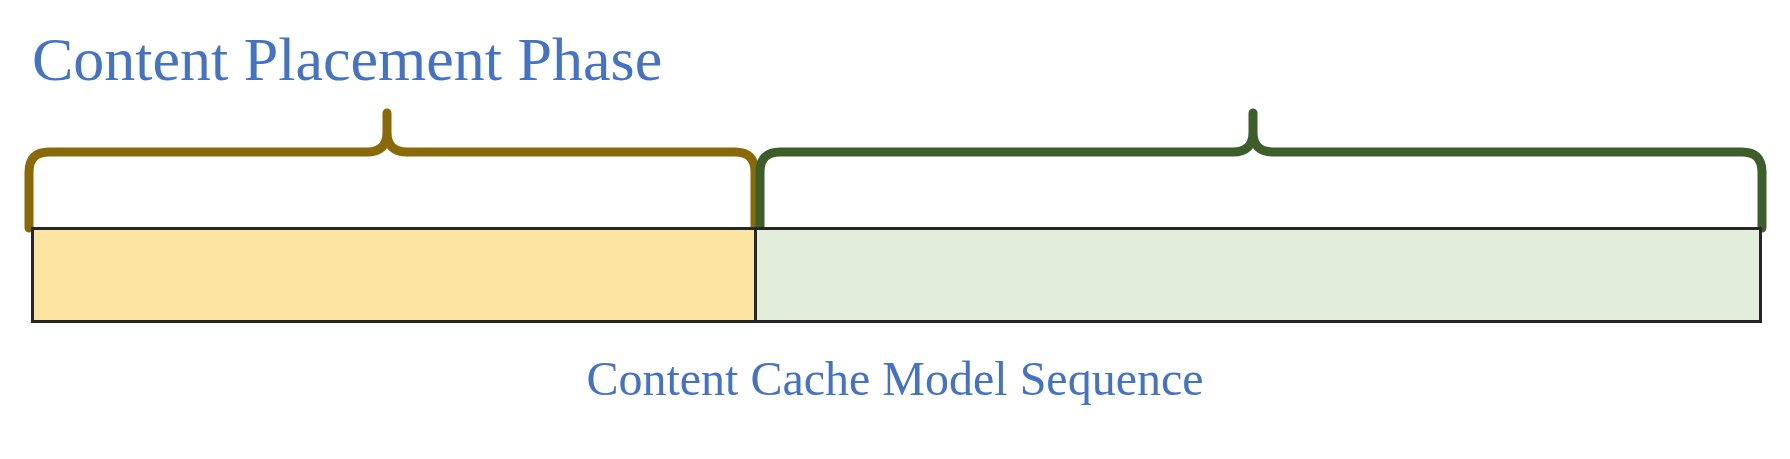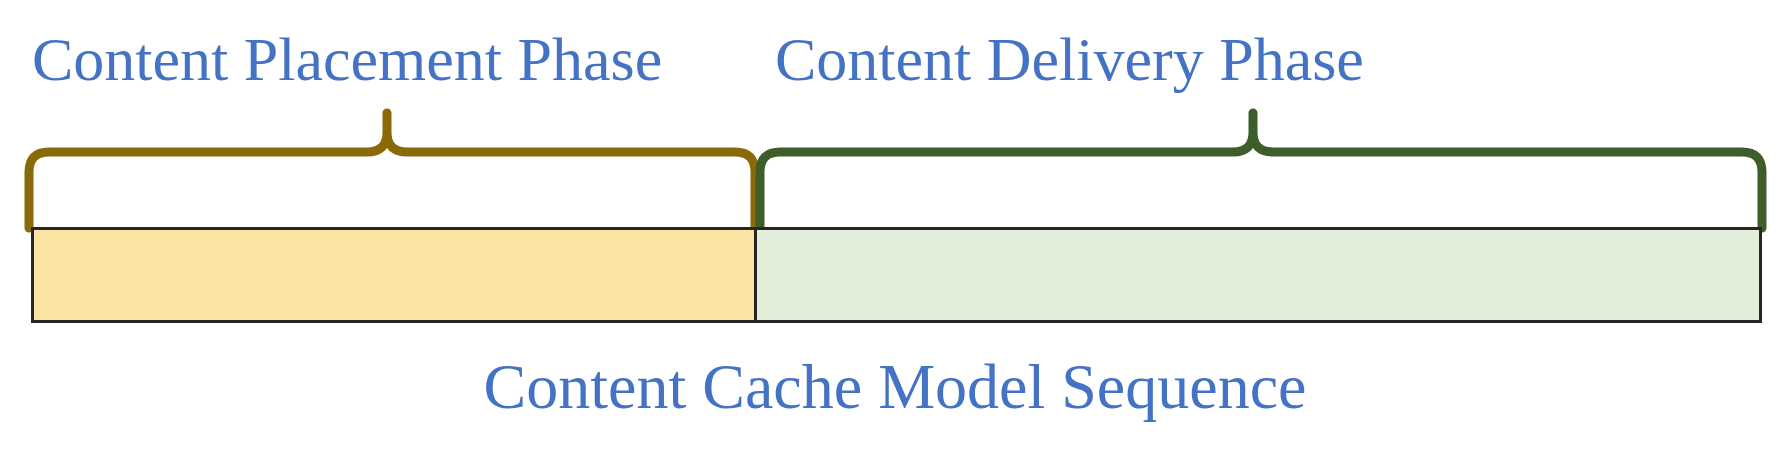--- a/index.html
+++ b/index.html
@@ -39,21 +39,21 @@
 
   
   #caption {
     position: absolute;
     left: 0;
     right: 0;
     top: 355px;
     text-align: center;
     color: #4472C4;
     font-family: "Liberation Serif", serif;
-    font-size: 64px;
+    font-size: 48px;
     line-height: 1;
     white-space: nowrap;
   }
 
   
   #braces {
     position: absolute;
     left: 0;
     top: 0;
     width: 1790px;
@@ -85,21 +85,20 @@
     height: 100%;
   }
 </style>
 </head>
 <body>
 
 <div id="diagram">
 
   <div class="phase-label" id="label-placement">Content Placement Phase</div>
 
-  <div class="phase-label" id="label-delivery">Content Delivery Phase</div>
 
   <svg id="braces" viewBox="0 0 1790 459">
 
     <path d="M 29 228
              L 29 172
              Q 29 152 49 152
              L 367 152
              Q 387 152 387 132
              L 387 113
              L 387 132

